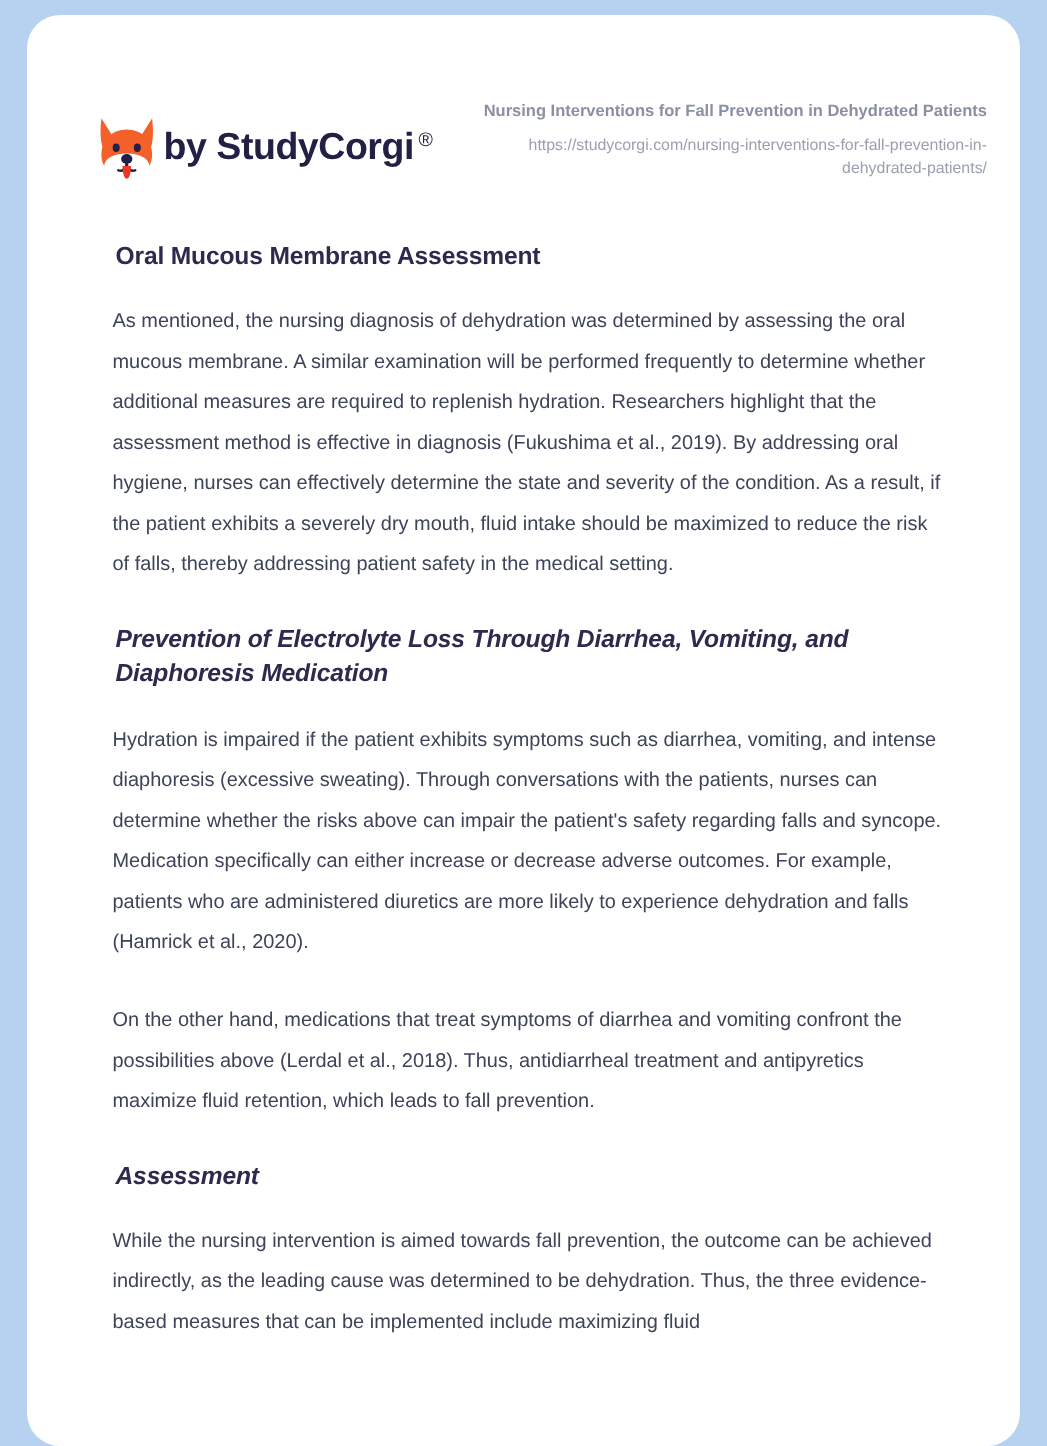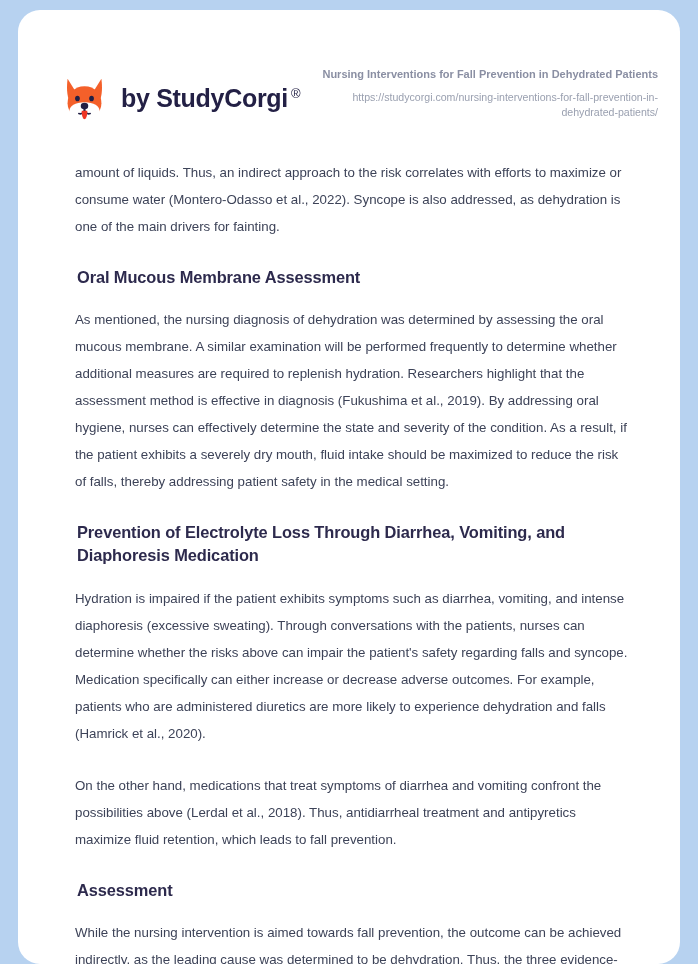--- a/index.html
+++ b/index.html
@@ -27,21 +27,21 @@
   .doc-header {
     display: flex;
     align-items: flex-start;
     justify-content: space-between;
     padding: 55px 22px 0 43px;
     box-sizing: border-box;
   }
   .brand {
     display: flex;
     align-items: center;
-    gap: 13px;
+    gap: 1px;
     padding-top: 10px;
     flex: 0 0 auto;
   }
   .brand-logo {
     width: 47px;
     height: 47px;
     flex: 0 0 auto;
     display: block;
   }
   .brand-wordmark {
@@ -91,20 +91,21 @@
   h2.section-heading {
     font-size: 16.4px;
     font-weight: bold;
     color: #2d2a4d;
     line-height: 1.42;
     margin: 0 0 18px 2px;
     letter-spacing: -0.1px;
   }
   h2.section-heading.spaced {
     margin-top: 5px;
+    font-style: italic;
   }
 </style>
 </head>
 <body>
 
 <div class="page-card">
 
   <div class="doc-header">
 
     <div class="brand">
@@ -125,21 +126,20 @@
 
     <div class="header-meta">
       <p class="header-title">Nursing Interventions for Fall Prevention in Dehydrated Patients</p>
       <p class="header-url">https://studycorgi.com/nursing-interventions-for-fall-prevention-in-dehydrated-patients/</p>
     </div>
 
   </div>
 
   <div class="doc-body">
 
-    <p>amount of liquids. Thus, an indirect approach to the risk correlates with efforts to maximize or consume water (Montero-Odasso et al., 2022). Syncope is also addressed, as dehydration is one of the main drivers for fainting.</p>
 
     <h2 class="section-heading">Oral Mucous Membrane Assessment</h2>
     <p>As mentioned, the nursing diagnosis of dehydration was determined by assessing the oral mucous membrane. A similar examination will be performed frequently to determine whether additional measures are required to replenish hydration. Researchers highlight that the assessment method is effective in diagnosis (Fukushima et al., 2019). By addressing oral hygiene, nurses can effectively determine the state and severity of the condition. As a result, if the patient exhibits a severely dry mouth, fluid intake should be maximized to reduce the risk of falls, thereby addressing patient safety in the medical setting.</p>
 
     <h2 class="section-heading spaced">Prevention of Electrolyte Loss Through Diarrhea, Vomiting, and Diaphoresis Medication</h2>
     <p>Hydration is impaired if the patient exhibits symptoms such as diarrhea, vomiting, and intense diaphoresis (excessive sweating). Through conversations with the patients, nurses can determine whether the risks above can impair the patient's safety regarding falls and syncope. Medication specifically can either increase or decrease adverse outcomes. For example, patients who are administered diuretics are more likely to experience dehydration and falls (Hamrick et al., 2020).</p>
     <p>On the other hand, medications that treat symptoms of diarrhea and vomiting confront the possibilities above (Lerdal et al., 2018). Thus, antidiarrheal treatment and antipyretics maximize fluid retention, which leads to fall prevention.</p>
 
     <h2 class="section-heading spaced">Assessment</h2>
     <p>While the nursing intervention is aimed towards fall prevention, the outcome can be achieved indirectly, as the leading cause was determined to be dehydration. Thus, the three evidence-based measures that can be implemented include maximizing fluid</p>

